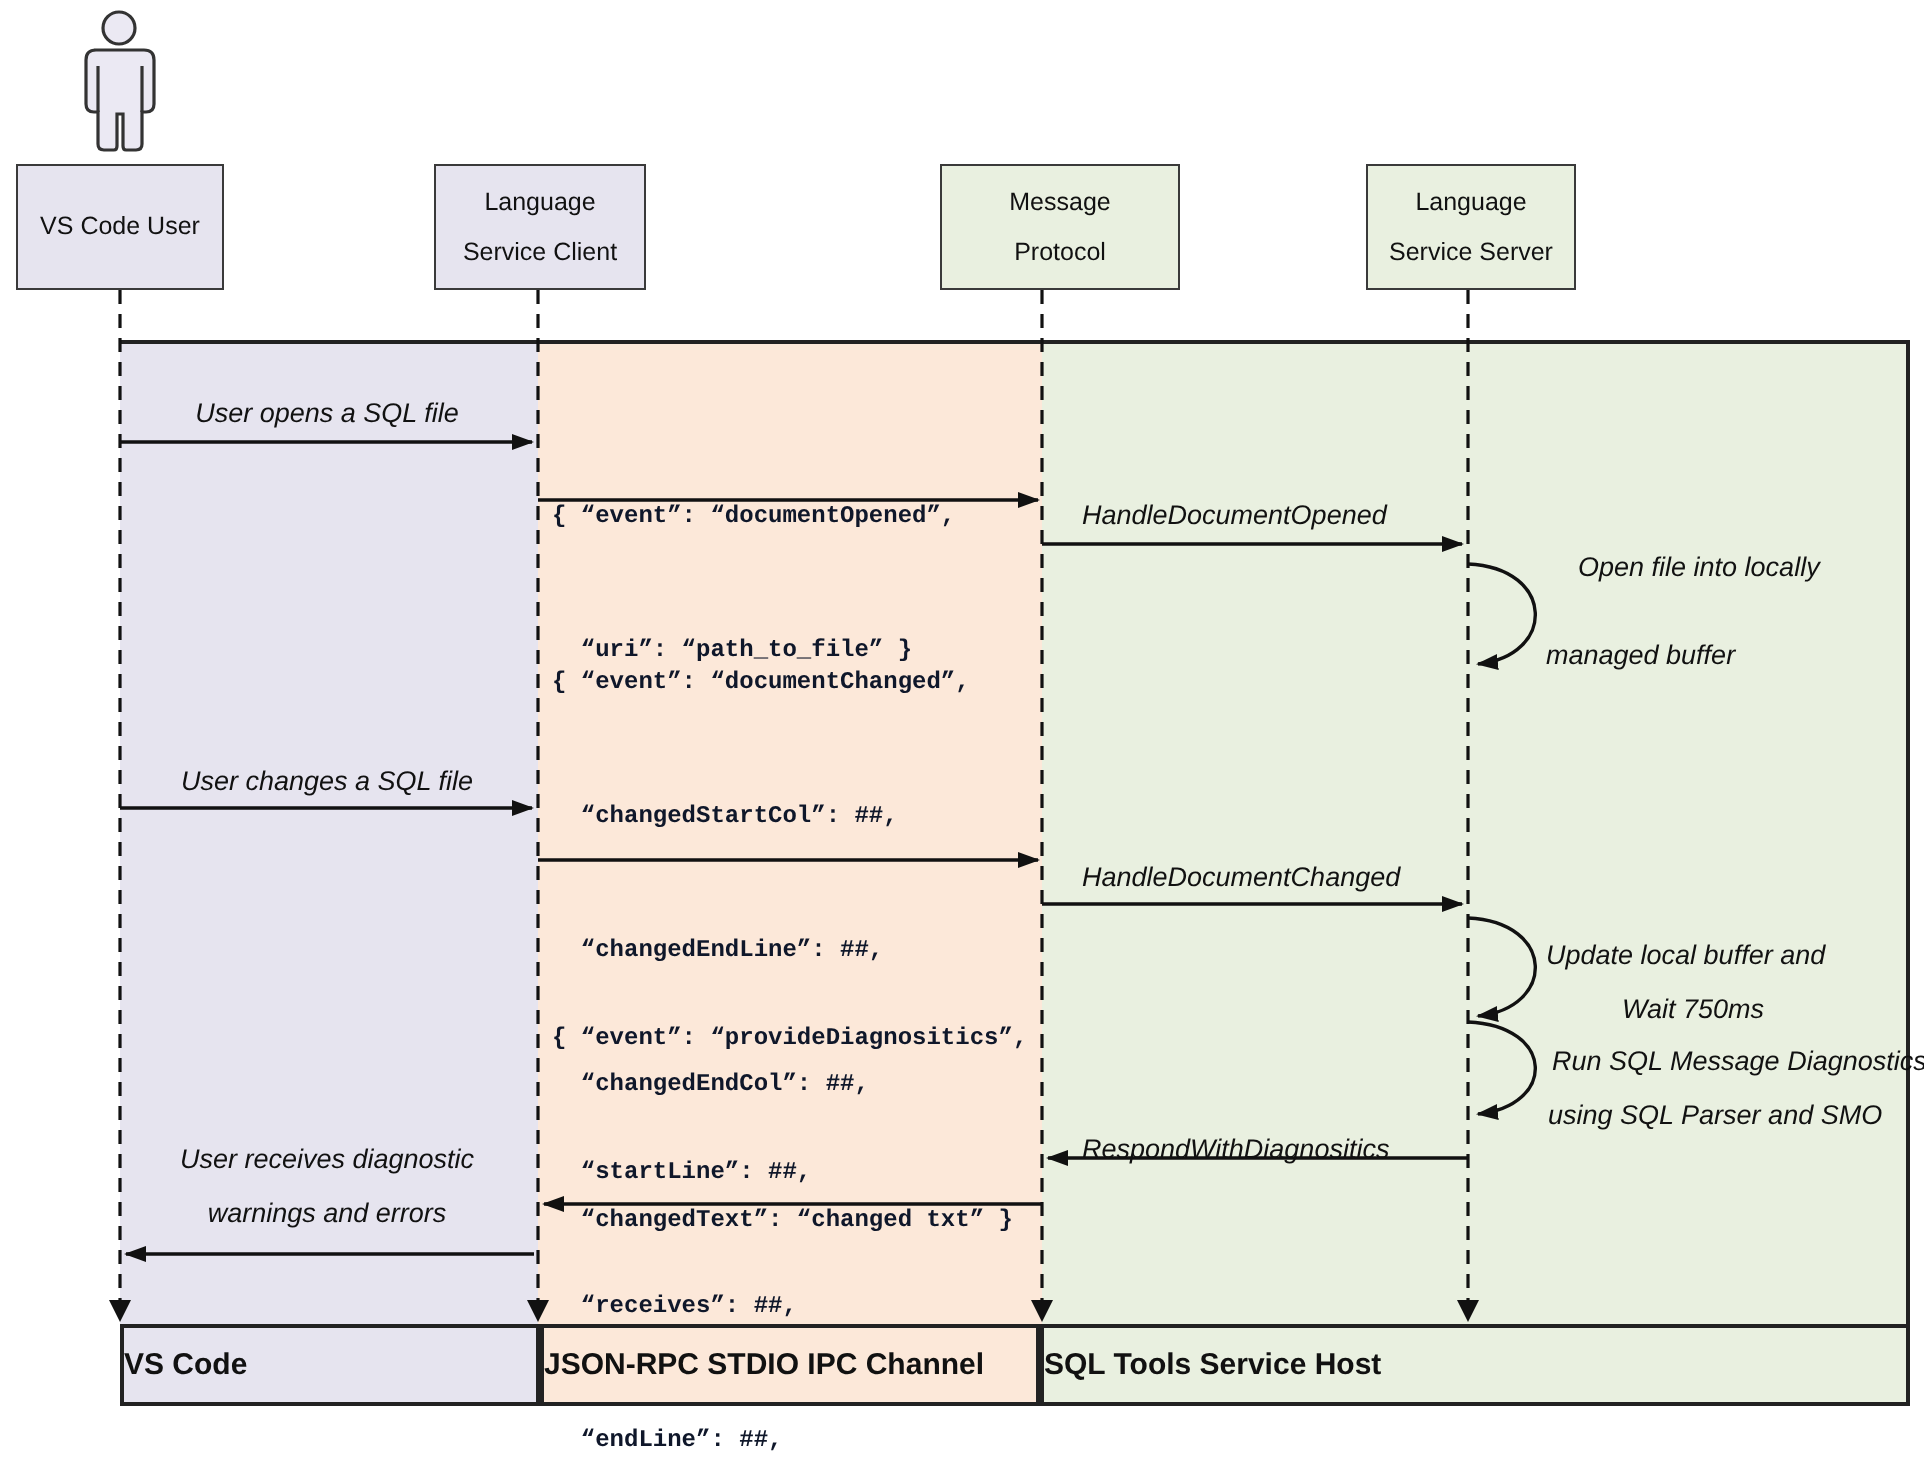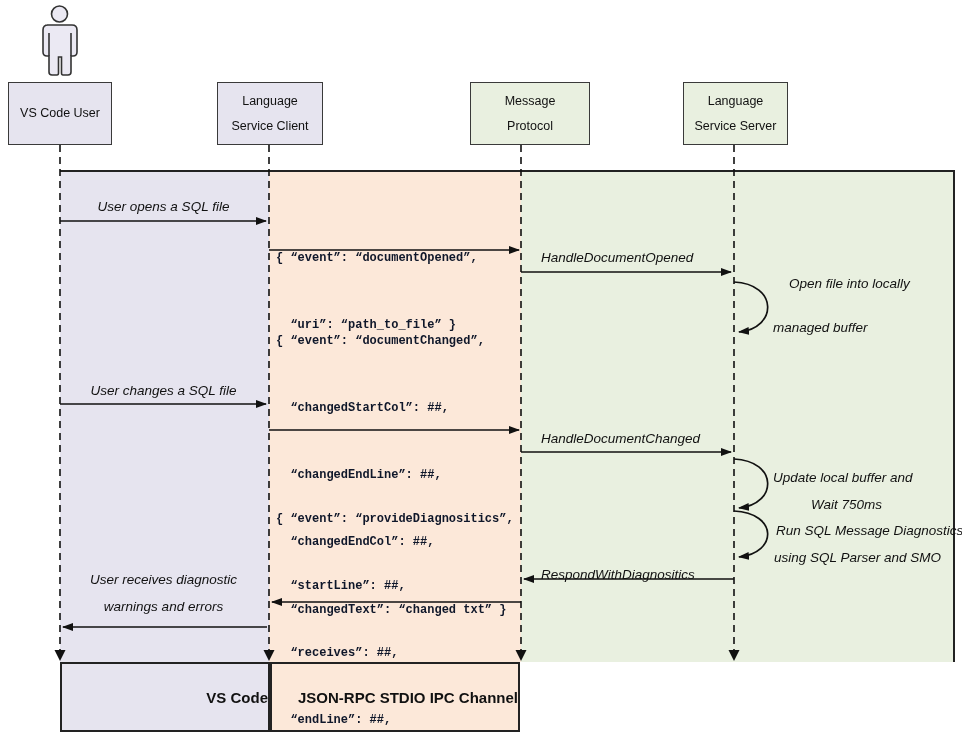--- a/index.html
+++ b/index.html
@@ -3,22 +3,22 @@
 <meta charset="utf-8">
 <style>
   html,body{margin:0;padding:0;background:#fff;}
   .stage{position:relative;width:962px;height:732px;background:#fff;overflow:hidden;
          font-family:"Liberation Sans",sans-serif;color:#111;}
   .lane{position:absolute;top:172px;height:490px;}
   .svg-layer{position:absolute;left:0;top:0;z-index:3;}
   .hbox{position:absolute;top:82px;height:63px;border:1.6px solid #3a3a3a;box-sizing:border-box;
         display:flex;flex-direction:column;align-items:center;justify-content:center;
         font-size:12.5px;line-height:25px;z-index:4;}
-  .bbox{position:absolute;top:662px;height:70px;border:2px solid #222;box-sizing:border-box;
-        display:flex;align-items:center;justify-content:flex-end;
+  .bbox{position:absolute;top:662px;height:41px;border:2px solid #222;box-sizing:border-box;
+        display:flex;align-items:center;justify-content:flex-start;
         font-size:15px;font-weight:bold;z-index:4;}
   .lbl{position:absolute;font-style:italic;font-size:13.5px;color:#111;z-index:5;white-space:nowrap;text-align:right;}
   .lbl.c{text-align:center;white-space:normal;}
   .mono{position:absolute;font-family:"Liberation Mono",monospace;font-weight:bold;font-size:12px;
         line-height:22.4px;white-space:pre;color:#0f172a;z-index:5;}
 </style>
 </head>
 <body>
 
 <div class="stage">
@@ -122,14 +122,17 @@
     
     
   </div>
 
   <div class="bbox" style="left: 60px; width: 210px; background-color: rgb(230, 228, 239);">
     <div>VS Code</div>
   </div>
   <div class="bbox" style="left: 270px; width: 250px; background-color: rgb(252, 232, 217);">
     <div>JSON-RPC STDIO IPC Channel</div>
   </div>
+  <div class="bbox" style="left: 520px; width: 435px; background-color: rgb(233, 240, 224);">
+    <div>SQL Tools Service Host</div>
+  </div>
 
 </div>
 
 </body></html>

